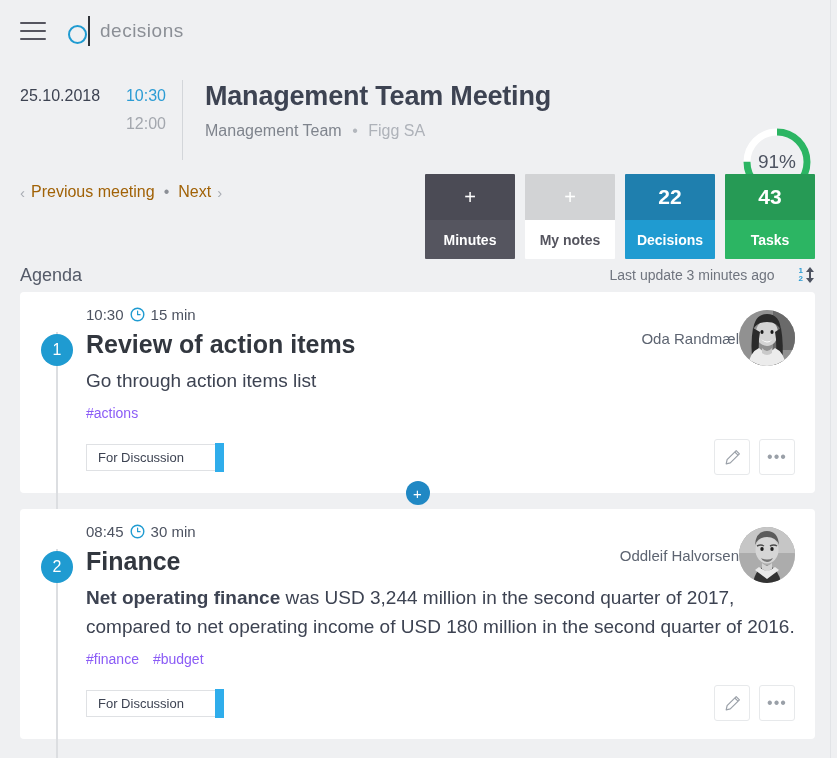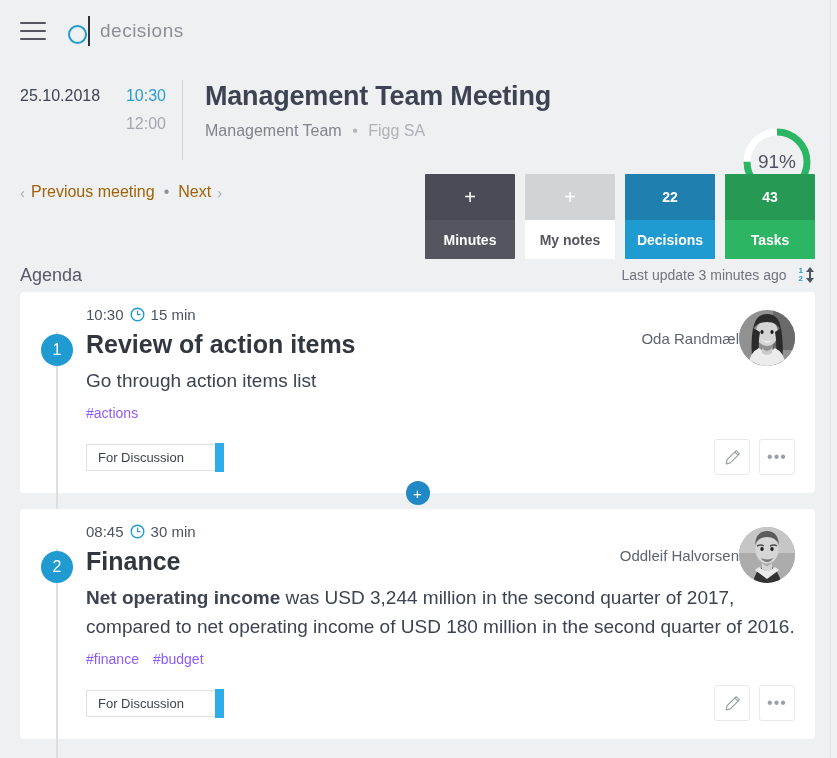--- a/index.html
+++ b/index.html
@@ -135,21 +135,21 @@
   .tile {
     width: 90px; height: 85px;
     display: flex; flex-direction: column;
     cursor: pointer;
     border-radius: 1px;
     overflow: hidden;
   }
   .tile-top {
     flex: 0 0 46px;
     display: flex; align-items: center; justify-content: center;
-    font-size: 14px; font-weight: 700; color: #fff;
+    font-size: 21px; font-weight: 700; color: #fff;
   }
   .tile-bot {
     flex: 1;
     display: flex; align-items: center; justify-content: center;
     font-size: 14px; font-weight: 700; color: #fff;
   }
   .tile.minutes .tile-top { background: #4b4b55; font-weight: 400; font-size: 20px; }
   .tile.minutes .tile-bot { background: #55555f; }
   .tile.mynotes .tile-top { background: #d2d3d5; color: #fff; font-weight: 400; font-size: 20px; }
   .tile.mynotes .tile-bot { background: #ffffff; color: #55555f; }
@@ -159,21 +159,21 @@
   .tile.tasks .tile-bot { background: #2cb563; }
 
   
   .agenda-bar {
     display: flex; align-items: center;
     padding: 0 22px 0 20px;
     height: 34px;
     margin-top: -8px;
   }
   .agenda-title { font-size: 18px; color: #545a68; font-weight: 400; }
-  .agenda-right { margin-left: auto; display: flex; align-items: center; gap: 12px; }
+  .agenda-right { margin-left: auto; display: flex; align-items: center; gap: 24px; }
   .last-update { font-size: 14px; color: #6f747e; }
   .sort-icon {
     display: flex; align-items: center; gap: 2px; cursor: pointer;
   }
   .sort-nums {
     display: flex; flex-direction: column; font-size: 8px; line-height: 8px;
     color: #2c9cd4; font-weight: 700;
   }
 
   
@@ -452,21 +452,21 @@
             <circle cx="7.5" cy="7.5" r="6.3" fill="none" stroke="#1f9bd1" stroke-width="1.4"></circle>
             <rect x="7" y="3.6" width="1.2" height="4.4" rx="0.5" fill="#1f9bd1"></rect>
             <rect x="7" y="7" width="3.6" height="1.2" rx="0.5" fill="#1f9bd1"></rect>
           </svg>
         </span>
         <span>30 min</span>
       </div>
 
       <div class="item-title">Finance</div>
       <div class="item-desc">
-        <b>Net operating income</b><span> was USD 3,244 million in the second quarter of 2017, compared to net operating income of USD 180 million in the second quarter of 2016.</span>
+        <b>Net operating finance</b><span> was USD 3,244 million in the second quarter of 2017, compared to net operating income of USD 180 million in the second quarter of 2016.</span>
       </div>
 
       <div class="item-tags">
         <a>#finance</a>
         <a>#budget</a>
       </div>
 
       <div class="item-bottom">
         <div class="status-badge">
           <span>For Discussion</span>

